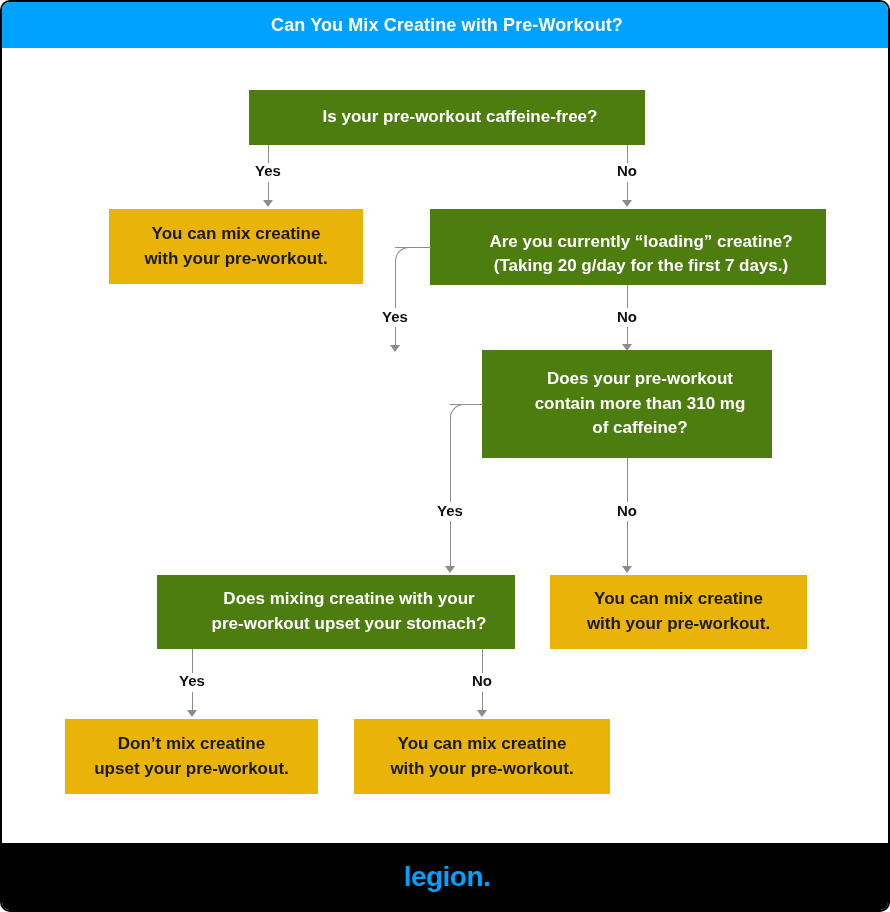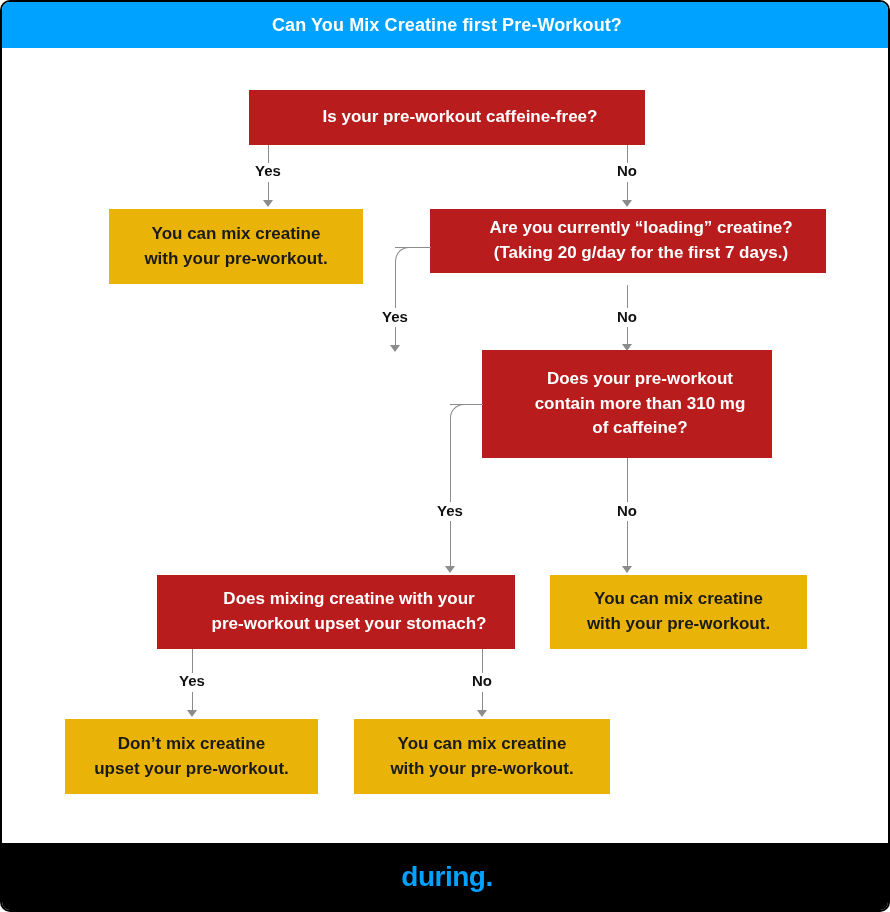--- a/index.html
+++ b/index.html
@@ -69,21 +69,21 @@
     text-align: center;
     padding: 6px 12px;
   }
   .node-text {
     font-size: 17px;
     font-weight: bold;
     line-height: 1.45;
     white-space: pre-line;
   }
   .node.decision {
-    background: #b91c1c;
+    background: #4d7c0f;
     padding-left: 38px;
   }
   .node.decision .node-text {
     color: #ffffff;
   }
   .node.outcome {
     background: #eab308;
   }
   .node.outcome .node-text {
     color: #1a1a1a;
@@ -130,21 +130,21 @@
     background: transparent;
     box-sizing: border-box;
   }
 </style>
 </head>
 <body>
 
 <div id="canvas">
 
   <div class="header-bar">
-    <div class="header-title">Can You Mix Creatine first Pre-Workout?</div>
+    <div class="header-title">Can You Mix Creatine with Pre-Workout?</div>
   </div>
 
   <div class="node decision" style="left:247px; top:88px; width:396px; height:55px;">
     <span class="node-text">Is your pre-workout caffeine-free?</span>
   </div>
 
   <div class="conn v" style="left:266px; top:143px; height:18px;"></div>
   <div class="branch-label" style="left:266px; top:161px;">Yes</div>
   <div class="conn v" style="left:266px; top:180px; height:20px;"></div>
   <div class="arrow-head" style="left:266px; top:198px;"></div>
@@ -152,21 +152,21 @@
   <div class="conn v" style="left:625px; top:143px; height:18px;"></div>
   <div class="branch-label" style="left:625px; top:161px;">No</div>
   <div class="conn v" style="left:625px; top:180px; height:20px;"></div>
   <div class="arrow-head" style="left:625px; top:198px;"></div>
 
   <div class="node outcome" style="left:107px; top:207px; width:254px; height:75px;">
     <span class="node-text">You can mix creatine
 with your pre-workout.</span>
   </div>
 
-  <div class="node decision" style="left:428px; top:207px; width:396px; height:64px;">
+  <div class="node decision" style="left:428px; top:207px; width:396px; height:76px;align-items:flex-end;">
     <span class="node-text">Are you currently “loading” creatine?
 (Taking 20 g/day for  the first 7 days.)</span>
   </div>
 
   <div class="conn h" style="left:393px; top:245px; width:36px;"></div>
   <div class="elbow" style="left:393px; top:245px; width:20px; height:20px;"></div>
   <div class="conn v" style="left:393px; top:259px; height:47px;"></div>
   <div class="branch-label" style="left:393px; top:307px;">Yes</div>
   <div class="conn v" style="left:393px; top:325px; height:20px;"></div>
   <div class="arrow-head" style="left:393px; top:343px;"></div>
@@ -219,16 +219,16 @@
     <span class="node-text">Don’t mix creatine
 upset your pre-workout.</span>
   </div>
 
   <div class="node outcome" style="left:352px; top:717px; width:256px; height:75px;">
     <span class="node-text">You can mix creatine
 with your pre-workout.</span>
   </div>
 
   <div class="footer-bar">
-    <div class="footer-logo">during.</div>
+    <div class="footer-logo">legion.</div>
   </div>
 
 </div>
 
 </body></html>

